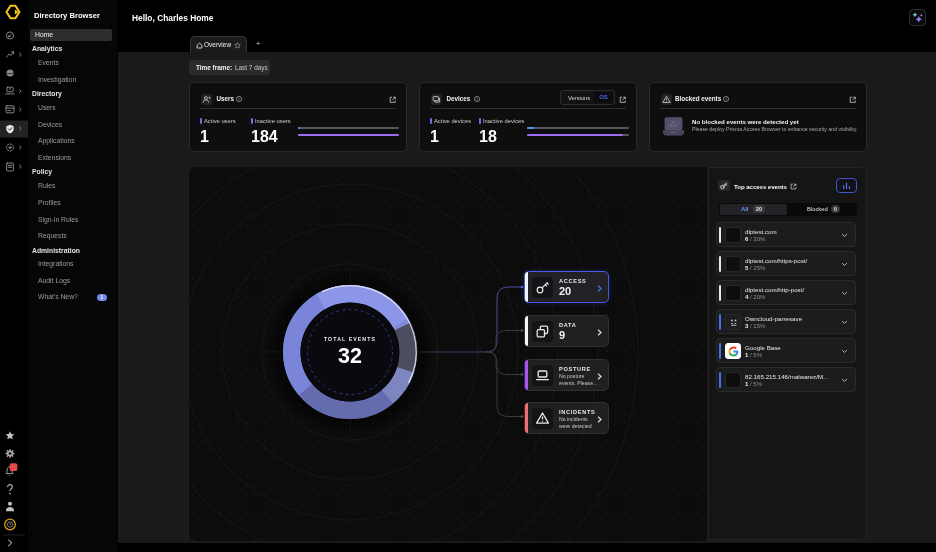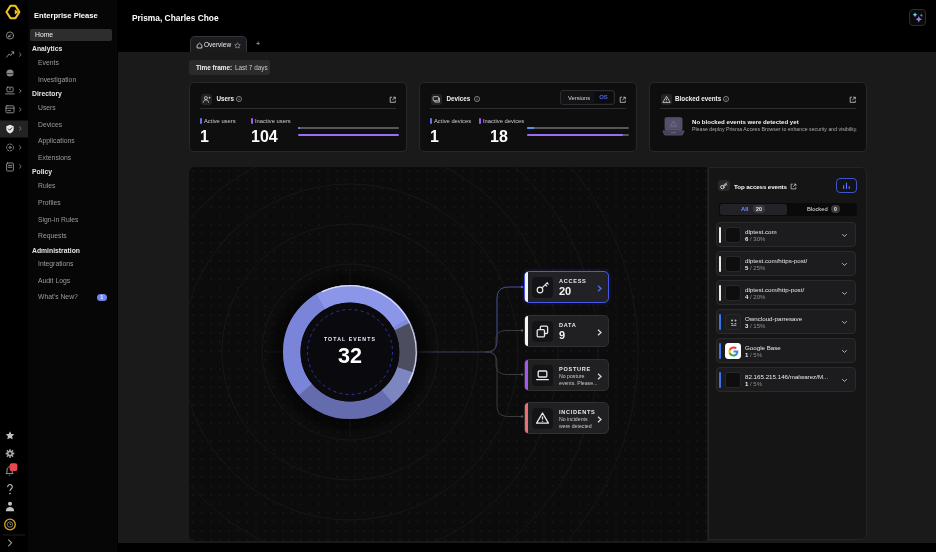--- a/index.html
+++ b/index.html
@@ -157,22 +157,22 @@
   <g>
     <circle cx="10" cy="524.5" r="5.3" fill="none" stroke="#d9a514" stroke-width="1.3"></circle>
     <circle cx="10" cy="524.5" r="2.7" fill="none" stroke="#9a9a9a" stroke-width="0.8"></circle>
     <path d="M10,523 V524.5 H11.3" stroke="#9a9a9a" stroke-width="0.8" fill="none"></path>
   </g>
   <rect x="3" y="534.5" width="22" height="1" fill="#1f1f1f"></rect>
   <path d="M8.6,539.8 L11.6,542.8 L8.6,545.8" stroke="#9a9a9a" stroke-width="1.1" fill="none" stroke-linecap="round"></path>
 </svg>
 </div>
 
-<div class="abs" id="brand">Enterprise Please</div>
-<div class="abs" id="hello">Prisma, Charles Choe</div>
+<div class="abs" id="brand">Directory Browser</div>
+<div class="abs" id="hello">Hello, Charles Home</div>
 <div class="abs" id="aibtn">
     <svg width="15" height="15" viewBox="0 0 15 15">
   <path d="M5,2.2 l0.8,1.7 1.7,0.8 -1.7,0.8 -0.8,1.7 -0.8,-1.7 -1.7,-0.8 1.7,-0.8 Z" fill="#67d3dd"></path>
   <path d="M8.8,6 l1.05,2.25 2.25,1.05 -2.25,1.05 -1.05,2.25 -1.05,-2.25 -2.25,-1.05 2.25,-1.05 Z" fill="#9d7bf0"></path>
   <path d="M11.3,3.6 l0.55,1.15 1.15,0.55 -1.15,0.55 -0.55,1.15 -0.55,-1.15 -1.15,-0.55 1.15,-0.55 Z" fill="#8a6ee8"></path>
 </svg>
   </div>
 
 <div class="abs" id="tab">
   <svg style="position:absolute;left:5px;top:4.5px;" width="7" height="7" viewBox="0 0 7 7">
@@ -211,21 +211,21 @@
         <g stroke="#cfcfcf" stroke-width="0.8" fill="none">
           <path d="M3,1.2 H1.2 V6.3 H6.3 V4.5"></path>
           <path d="M4.2,1.2 H6.3 V3.3 M6.3,1.2 L3.4,4.1"></path>
         </g>
       </svg>
     </div>
   <div class="cdiv"></div>
   <div class="lbl act" style="left:10px">Active users</div>
   <div class="lbl inact" style="left:61px">Inactive users</div>
   <div class="bigv" style="left:10px">1</div>
-  <div class="bigv" style="left:61px">104</div>
+  <div class="bigv" style="left:61px">184</div>
   <div class="hbar" style="left:108px; top:43.5px; width:101px;">
       <span style="position:absolute;left:0;top:0;bottom:0;width:2px;background:#5b8def;"></span>
     </div>
   <div class="hbar" style="left:108px; top:51px; width:101px; background:#9b6df2;"></div>
 </div>
 
 <div class="card" style="left:419px" id="cardDevices">
   <div class="cicon">
       <svg width="11" height="11" viewBox="0 0 12.5 12.5">
         <g stroke="#d5d5d5" stroke-width="0.9" fill="none">
@@ -250,21 +250,21 @@
         <g stroke="#cfcfcf" stroke-width="0.8" fill="none">
           <path d="M3,1.2 H1.2 V6.3 H6.3 V4.5"></path>
           <path d="M4.2,1.2 H6.3 V3.3 M6.3,1.2 L3.4,4.1"></path>
         </g>
       </svg>
     </div>
   <div class="cdiv"></div>
   <div class="lbl act" style="left:10px">Active devices</div>
   <div class="lbl inact" style="left:59px">Inactive devices</div>
   <div class="bigv" style="left:10px">1</div>
-  <div class="bigv" style="left:70px">18</div>
+  <div class="bigv" style="left:59px">18</div>
   <div class="hbar" style="left:107px; top:43.5px; width:102px;">
       <span style="position:absolute;left:0;top:0;bottom:0;width:7px;background:#5b8def;"></span>
     </div>
   <div class="hbar" style="left:107px; top:51px; width:102px;">
       <span style="position:absolute;left:0;top:0;bottom:0;width:96px;background:#9b6df2;border-radius:2px;"></span>
     </div>
 </div>
 
 <div class="card" style="left:649px" id="cardBlocked">
   <div class="cicon">

